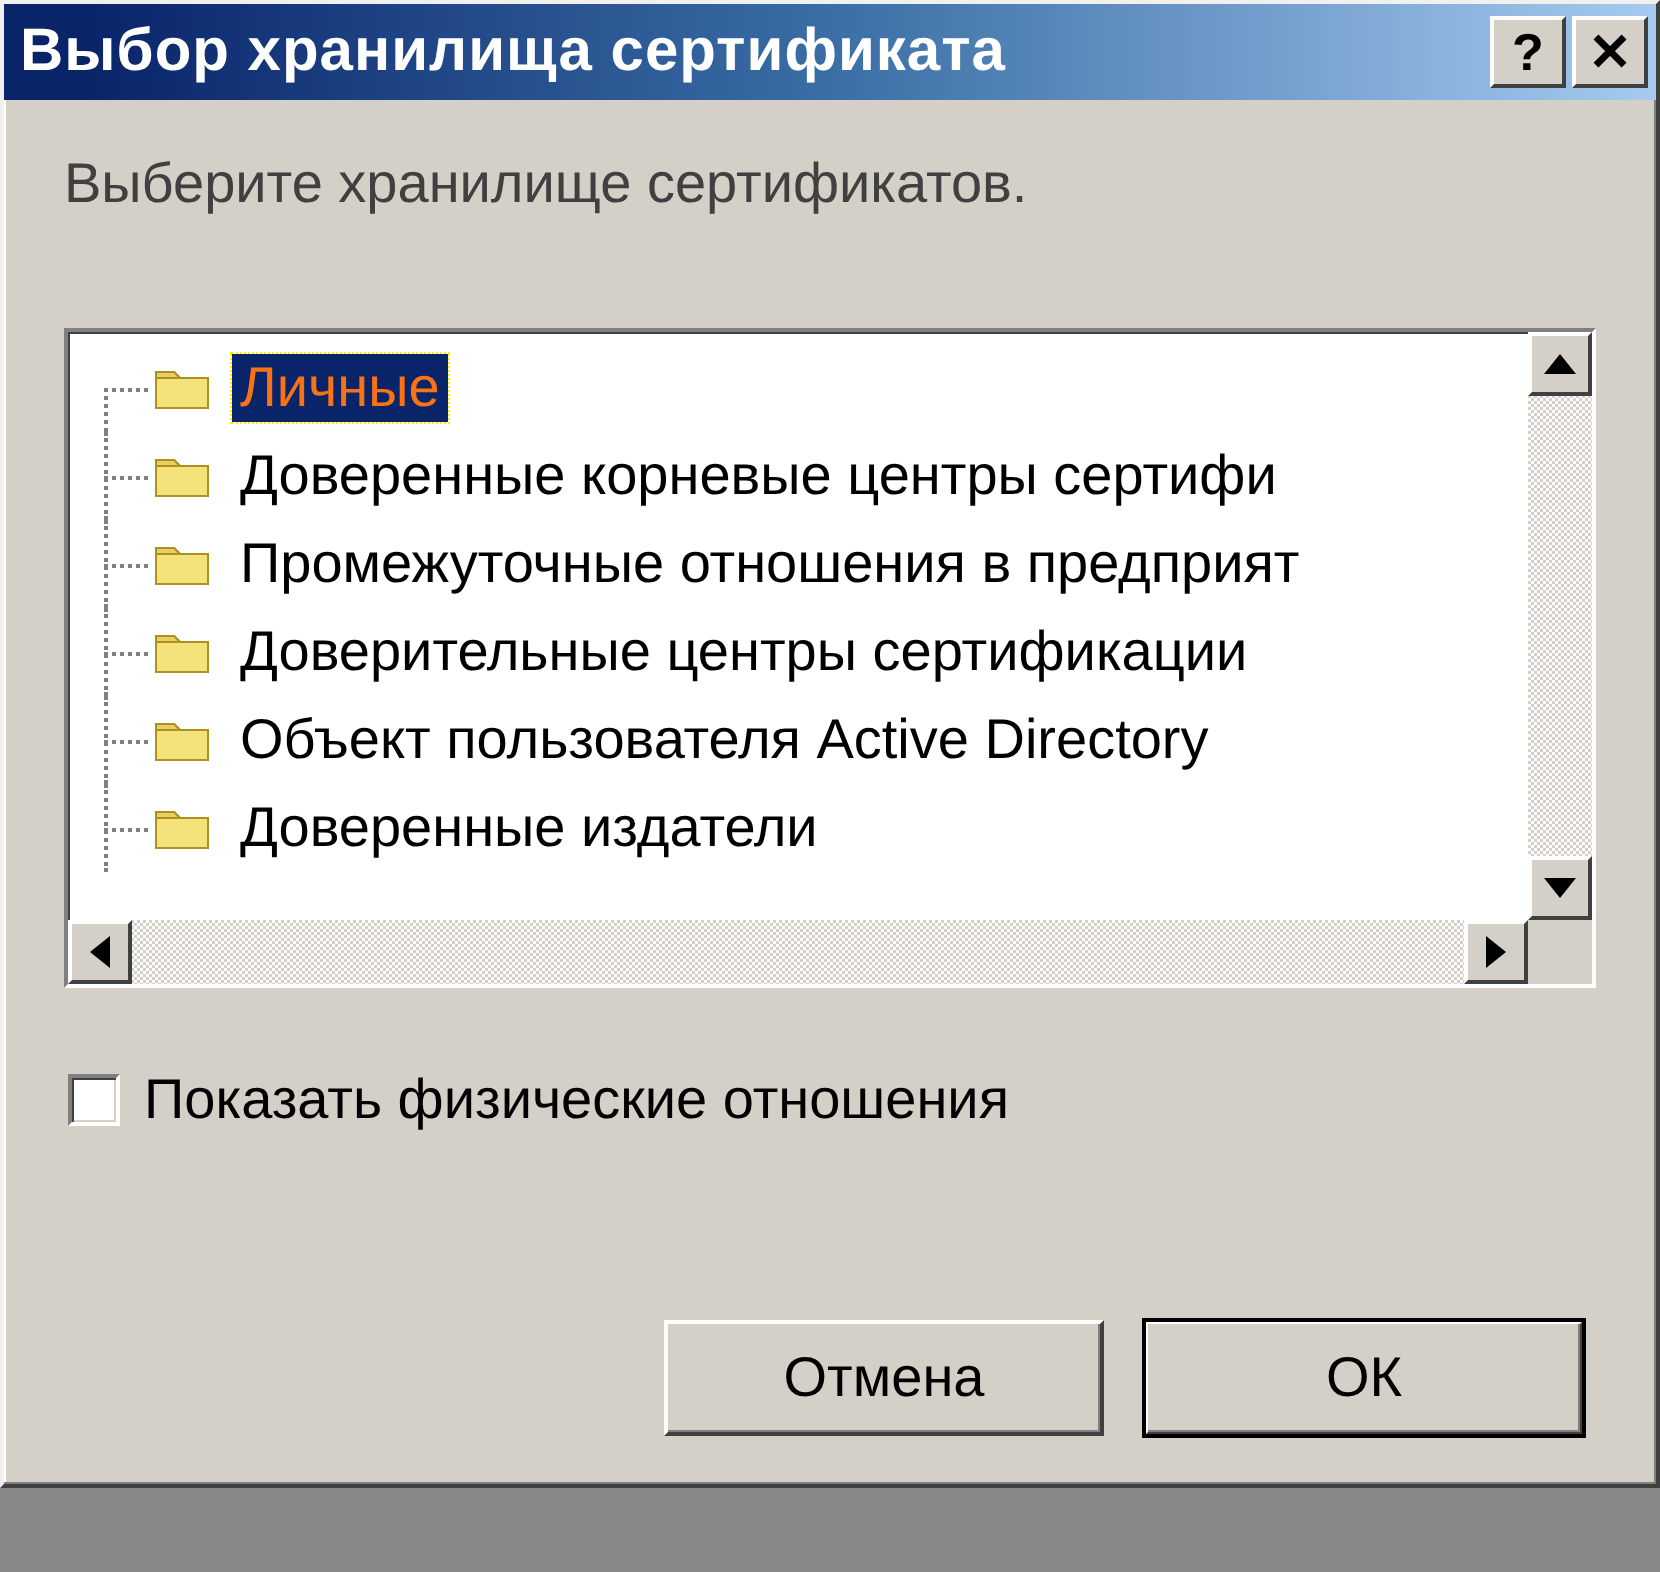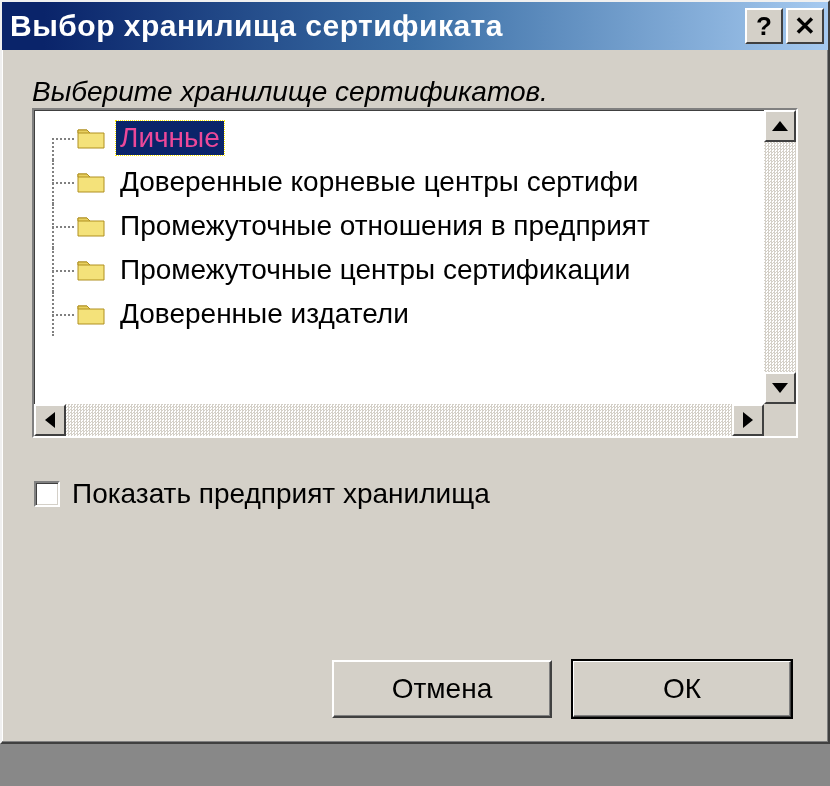--- a/index.html
+++ b/index.html
@@ -58,22 +58,22 @@
     cursor: default;
   }
   .dialog-body {
     flex: 1;
     padding: 26px 30px 24px 30px;
     display: flex;
     flex-direction: column;
   }
   .prompt {
     font-size: 28px;
-    color: #000000;
-    font-style: italic;
+    color: #404040;
+    margin-bottom: 56px;
   }
   .treeview-container {
     border: 2px solid;
     border-color: #808080 #ffffff #ffffff #808080;
     box-shadow: inset 1px 1px 0 #404040, inset -1px -1px 0 #d4d0c8;
     background: #fff;
     height: 330px;
     display: flex;
     flex-direction: column;
     margin-bottom: 40px;
@@ -122,21 +122,21 @@
     width: 30px;
     height: 24px;
     margin-right: 10px;
     flex-shrink: 0;
   }
   .tree-label {
     padding: 1px 4px;
   }
   .tree-label.selected {
     background: #0a246a;
-    color: #ec4899;
+    color: #f97316;
     outline: 1px dotted #ffed00;
     outline-offset: 0;
   }
   .vscrollbar {
     width: 32px;
     background: #dedede;
     background-image: repeating-conic-gradient(#d4d0c8 0% 25%, #ffffff 0% 50%);
     background-size: 3px 3px;
     display: flex;
     flex-direction: column;
@@ -261,21 +261,28 @@
                 <path d="M2 4 L11 4 L14 7 L28 7 L28 22 L2 22 Z" fill="#f4e27a" stroke="#b09020" stroke-width="1"></path>
                 <path d="M2 4 L11 4 L14 7 L2 7 Z" fill="#e8d060" stroke="#b09020" stroke-width="1"></path>
               </svg>
             <span class="tree-label">Промежуточные отношения в предприят</span>
           </div>
           <div class="tree-item">
             <svg class="folder-icon" viewBox="0 0 30 24">
                 <path d="M2 4 L11 4 L14 7 L28 7 L28 22 L2 22 Z" fill="#f4e27a" stroke="#b09020" stroke-width="1"></path>
                 <path d="M2 4 L11 4 L14 7 L2 7 Z" fill="#e8d060" stroke="#b09020" stroke-width="1"></path>
               </svg>
-            <span class="tree-label">Промежуточные центры сертификации</span>
+            <span class="tree-label">Доверительные центры сертификации</span>
+          </div>
+          <div class="tree-item">
+            <svg class="folder-icon" viewBox="0 0 30 24">
+                <path d="M2 4 L11 4 L14 7 L28 7 L28 22 L2 22 Z" fill="#f4e27a" stroke="#b09020" stroke-width="1"></path>
+                <path d="M2 4 L11 4 L14 7 L2 7 Z" fill="#e8d060" stroke="#b09020" stroke-width="1"></path>
+              </svg>
+            <span class="tree-label">Объект пользователя Active Directory</span>
           </div>
           <div class="tree-item">
             <svg class="folder-icon" viewBox="0 0 30 24">
                 <path d="M2 4 L11 4 L14 7 L28 7 L28 22 L2 22 Z" fill="#f4e27a" stroke="#b09020" stroke-width="1"></path>
                 <path d="M2 4 L11 4 L14 7 L2 7 Z" fill="#e8d060" stroke="#b09020" stroke-width="1"></path>
               </svg>
             <span class="tree-label">Доверенные издатели</span>
           </div>
         </div>
         <div class="vscrollbar">
@@ -295,21 +302,21 @@
           <div class="scroll-btn">
               <div class="arrow right"></div>
             </div>
         </div>
         <div class="scroll-corner"></div>
       </div>
     </div>
 
     <label class="checkbox-row">
       <span class="checkbox"></span>
-      <span>Показать предприят хранилища</span>
+      <span>Показать физические отношения</span>
     </label>
 
     <div class="button-row">
       <div class="btn">
         <span>Отмена</span>
       </div>
       <div class="btn default">
         <span>ОК</span>
       </div>
     </div>

